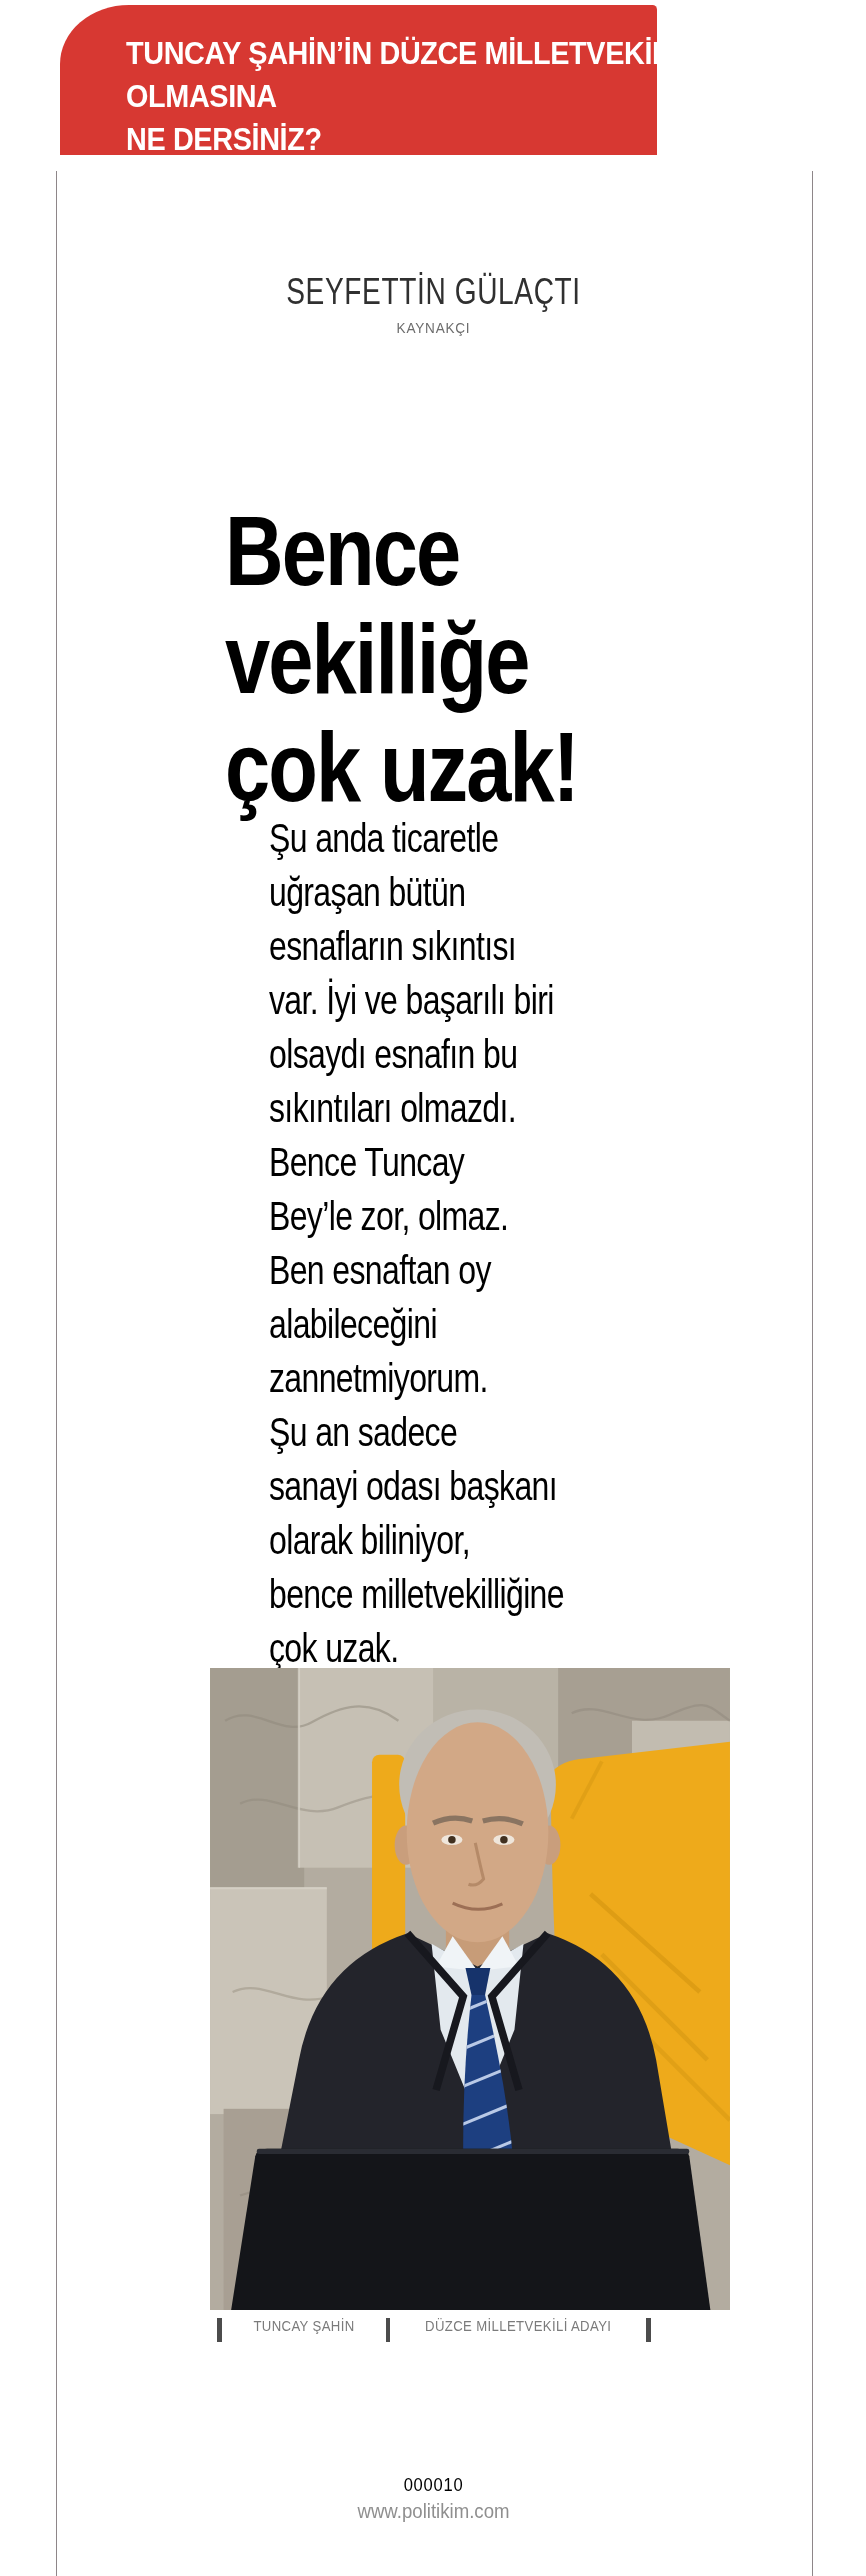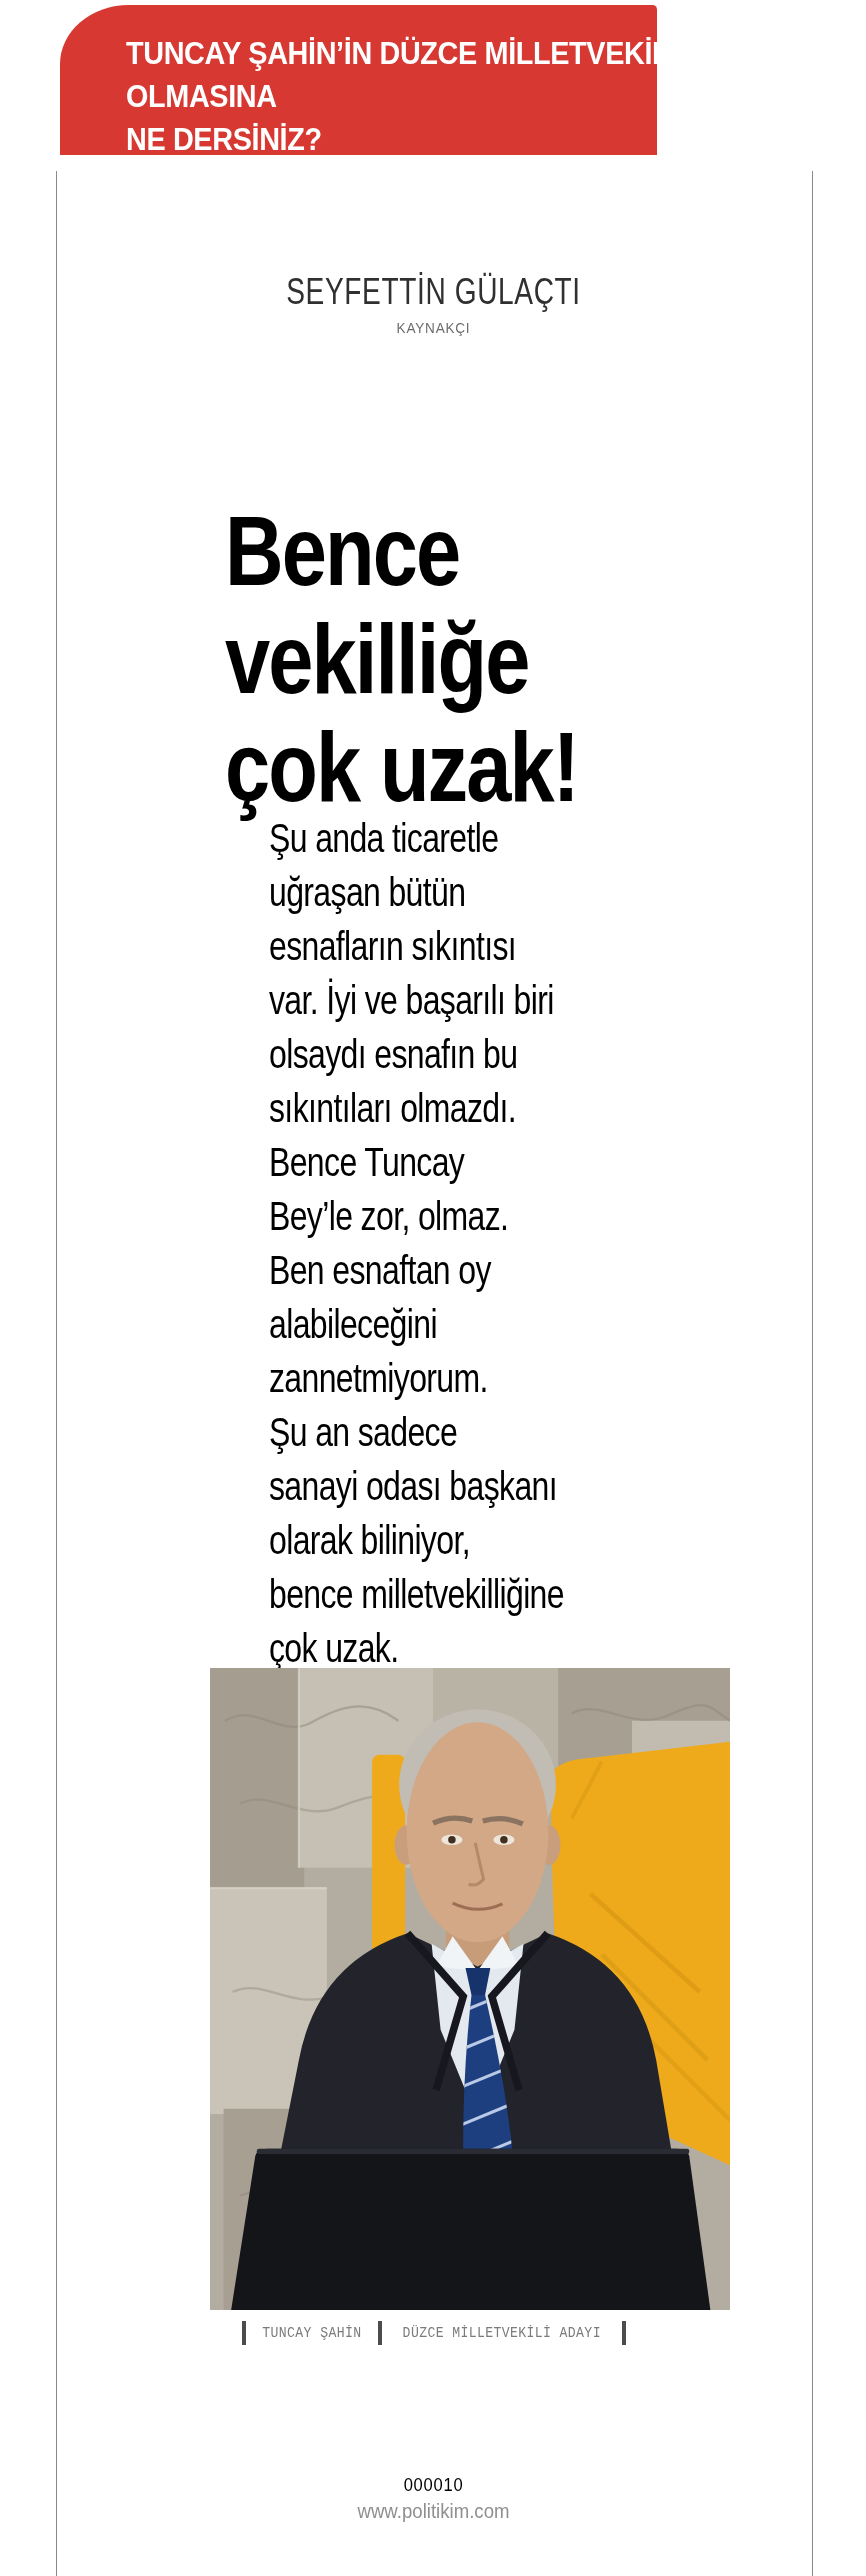--- a/index.html
+++ b/index.html
@@ -61,21 +61,21 @@
   
   .photo{
     position:absolute;left:170px;top:1656px;width:520px;height:642px;
     overflow:hidden;background:#b3aca0;
   }
   .photo svg{display:block;width:520px;height:642px;}
 
   
   .caption{
     position:absolute;left:56px;top:2318px;width:756px;height:30px;
-    display:flex;justify-content:center;align-items:center;gap:12px;font-family:Liberation Mono, monospace;
+    display:flex;justify-content:center;align-items:flex-start;gap:27px;
   }
   .cap-bar{display:inline-block;width:4.5px;height:24px;background:#4c4c4c;}
   .cap-text{
     font-size:14.3px;color:#7b7b7b;letter-spacing:0.4px;font-weight:400;
     transform:scaleX(0.92);transform-origin:center center;white-space:nowrap;
   }
 
   
   .footer-code{
     position:absolute;left:0;top:2475px;width:867px;text-align:center;

